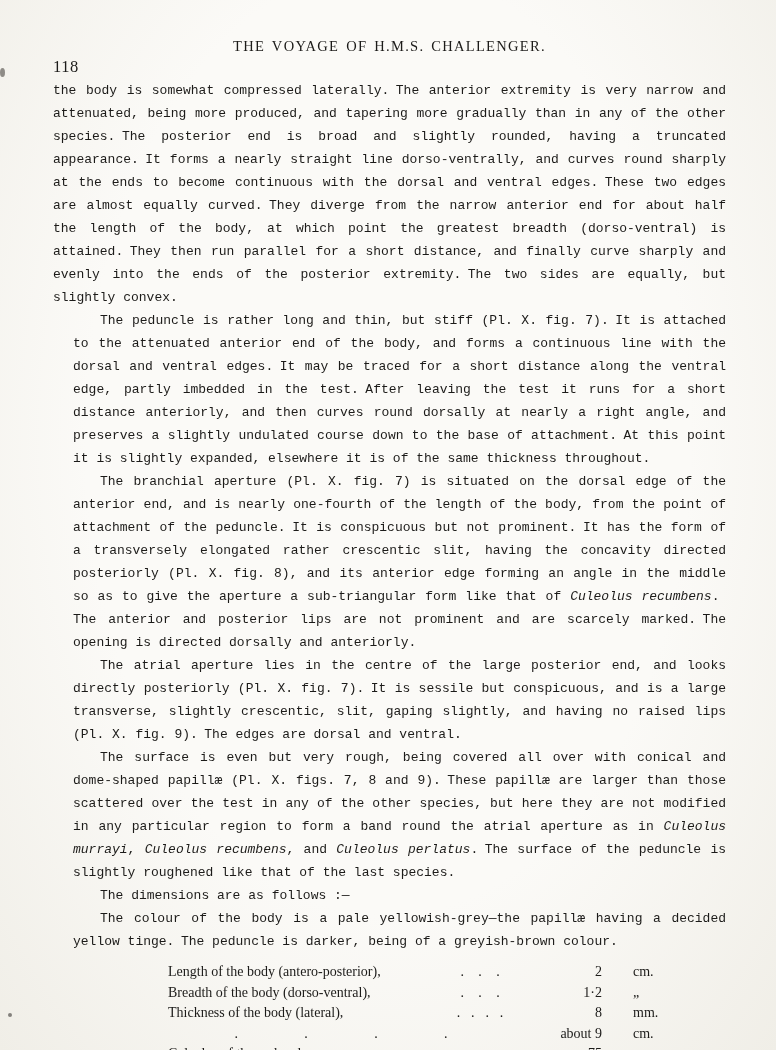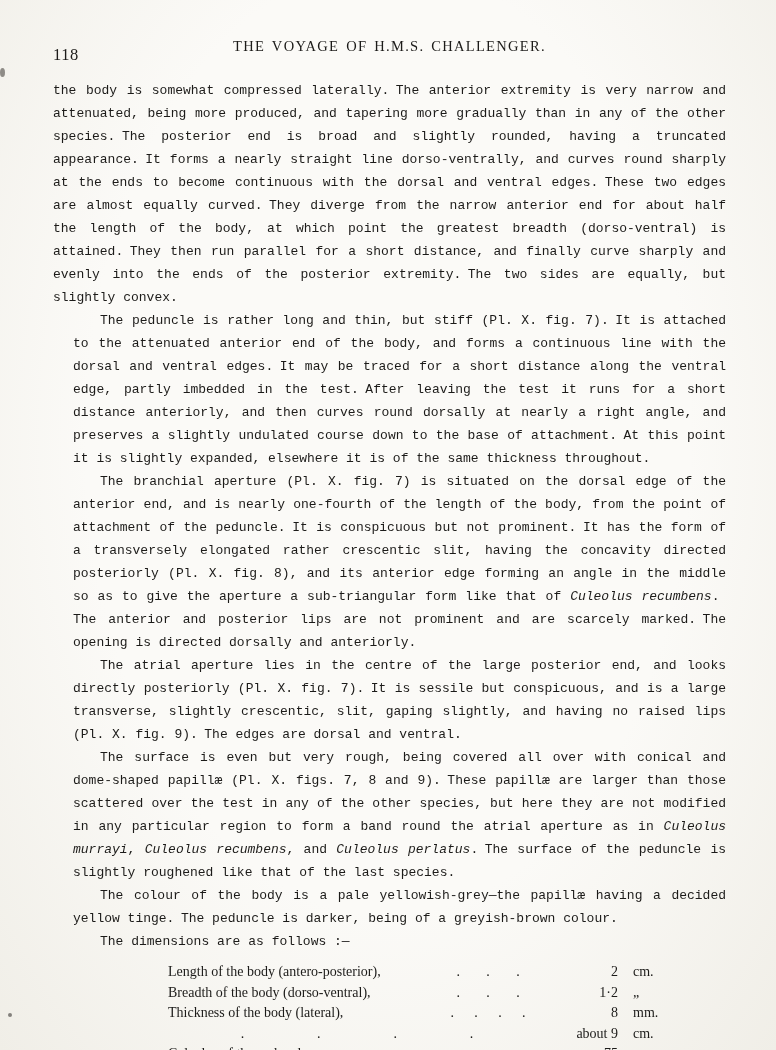--- a/index.html
+++ b/index.html
@@ -20,21 +20,21 @@
   }
 
   .page-header {
     position: relative;
     height: 22px;
     margin-bottom: 19px;
   }
   .page-number {
     position: absolute;
     left: 0;
-    top: 7px;
+    top: 19px;
     font-size: 16.5px;
     letter-spacing: 0.5px;
   }
   .running-title {
     display: block;
     text-align: center;
     font-size: 14.5px;
     letter-spacing: 1.3px;
     font-weight: 400;
     word-spacing: 2px;
@@ -50,21 +50,21 @@
   .body-text p.indent { text-indent: 27px; margin-left: 20px; }
   .italic { font-style: italic; }
 
   .dimensions {
     margin-top: 9px;
     margin-left: 115px;
     width: 502px;
     font-size: 14px;
     line-height: 20.5px;
   }
-  .dim-row { display: flex; align-items: center; }
+  .dim-row { display: flex; align-items: center; gap: 16px; }
   .dim-label { flex: none; width: 262px; }
   .dim-dots {
     flex: 1;
     display: flex;
     justify-content: space-evenly;
     overflow: hidden;
   }
   .dim-dots span { display: inline-block; }
   .dim-value { flex: none; width: 72px; text-align: right; }
   .dim-unit { flex: none; width: 52px; padding-left: 15px; }
@@ -88,22 +88,22 @@
     <span class="page-number">118</span>
     <span class="running-title">THE VOYAGE OF H.M.S. CHALLENGER.</span>
   </header>
 
   <main class="body-text">
       <p><span>the body is somewhat compressed laterally. The anterior extremity is very narrow and attenuated, being more produced, and tapering more gradually than in any of the other species. The posterior end is broad and slightly rounded, having a truncated appearance. It forms a nearly straight line dorso-ventrally, and curves round sharply at the ends to become continuous with the dorsal and ventral edges. These two edges are almost equally curved. They diverge from the narrow anterior end for about half the length of the body, at which point the greatest breadth (dorso-ventral) is attained. They then run parallel for a short distance, and finally curve sharply and evenly into the ends of the posterior extremity. The two sides are equally, but slightly convex.</span></p>
       <p class="indent"><span>The peduncle is rather long and thin, but stiff (Pl. X. fig. 7). It is attached to the attenuated anterior end of the body, and forms a continuous line with the dorsal and ventral edges. It may be traced for a short distance along the ventral edge, partly imbedded in the test. After leaving the test it runs for a short distance anteriorly, and then curves round dorsally at nearly a right angle, and preserves a slightly undulated course down to the base of attachment. At this point it is slightly expanded, elsewhere it is of the same thickness throughout.</span></p>
       <p class="indent"><span>The branchial aperture (Pl. X. fig. 7) is situated on the dorsal edge of the anterior end, and is nearly one-fourth of the length of the body, from the point of attachment of the peduncle. It is conspicuous but not prominent. It has the form of a transversely elongated rather crescentic slit, having the concavity directed posteriorly (Pl. X. fig. 8), and its anterior edge forming an angle in the middle so as to give the aperture a sub-triangular form like that of </span><span class="italic">Culeolus recumbens</span><span>. The anterior and posterior lips are not prominent and are scarcely marked. The opening is directed dorsally and anteriorly.</span></p>
       <p class="indent"><span>The atrial aperture lies in the centre of the large posterior end, and looks directly posteriorly (Pl. X. fig. 7). It is sessile but conspicuous, and is a large transverse, slightly crescentic, slit, gaping slightly, and having no raised lips (Pl. X. fig. 9). The edges are dorsal and ventral.</span></p>
       <p class="indent"><span>The surface is even but very rough, being covered all over with conical and dome-shaped papillæ (Pl. X. figs. 7, 8 and 9). These papillæ are larger than those scattered over the test in any of the other species, but here they are not modified in any particular region to form a band round the atrial aperture as in </span><span class="italic">Culeolus murrayi</span><span>, </span><span class="italic">Culeolus recumbens</span><span>, and </span><span class="italic">Culeolus perlatus</span><span>. The surface of the peduncle is slightly roughened like that of the last species.</span></p>
+      <p class="indent"><span>The dimensions are as follows :—</span></p>
       <p class="indent"><span>The colour of the body is a pale yellowish-grey—the papillæ having a decided yellow tinge. The peduncle is darker, being of a greyish-brown colour.</span></p>
-      <p class="indent"><span>The dimensions are as follows :—</span></p>
     </main>
 
   <section class="dimensions">
       <div class="dim-row">
         <span class="dim-label">Length of the body (antero-posterior),</span>
         <span class="dim-dots">
           <span>.</span>
           <span>.</span>
           <span>.</span>
         </span>

